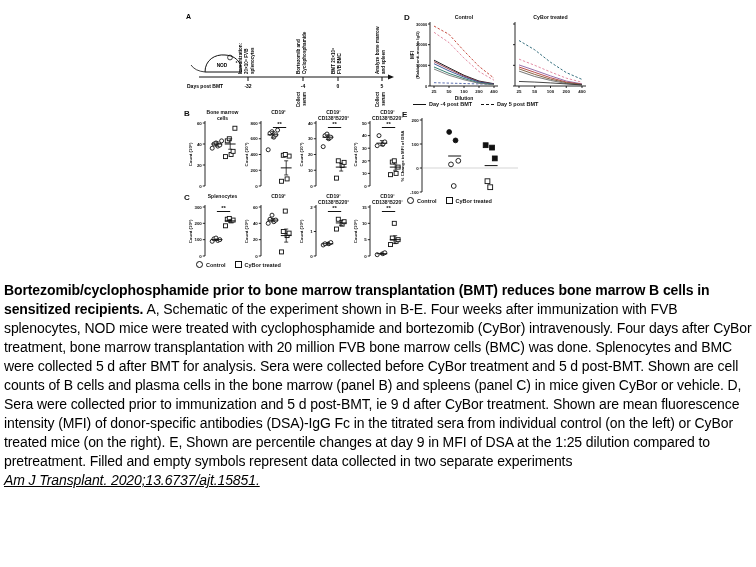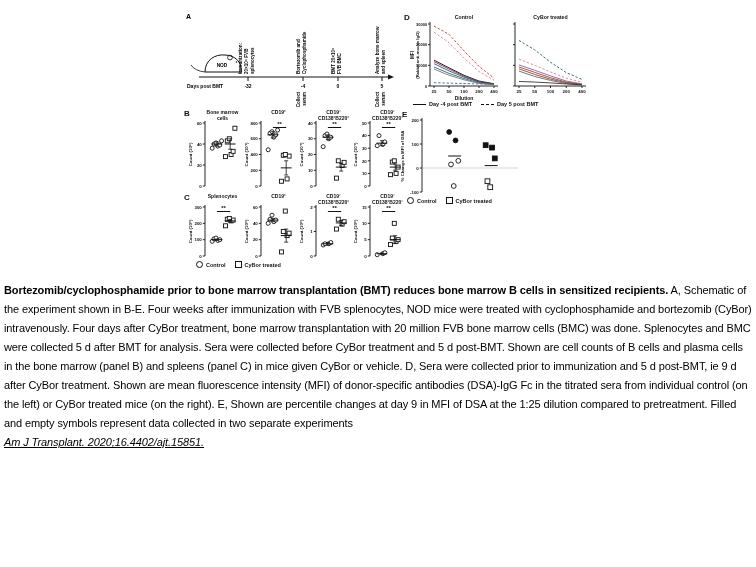--- a/index.html
+++ b/index.html
@@ -7,21 +7,21 @@
   .figure{position:absolute;left:0;top:0;width:756px;height:281px;background:#fff;}
   svg{position:absolute;overflow:visible;}
   svg text{font-family:"Liberation Sans",sans-serif;}
   .plabel{position:absolute;font:bold 8px "Liberation Sans",sans-serif;color:#111;}
   .leg{position:absolute;display:flex;align-items:center;gap:3px;font:bold 5.5px "Liberation Sans",sans-serif;color:#111;white-space:nowrap;}
   .mk{width:5px;height:5px;border:1px solid #111;display:inline-block;background:#fff;flex:none;}
   .circ{border-radius:50%;}
   .sw{width:13px;height:0;border-top:1.6px solid #111;display:inline-block;flex:none;}
   .dashed{border-top-style:dashed;}
   .lt{margin-right:6px;}
-  .caption{position:absolute;left:4px;top:281px;width:748px;font-size:11px;line-height:19px;letter-spacing:-0.1px;color:#000;}
+  .caption{position:absolute;left:4px;top:281px;width:748px;font-size:14px;line-height:19px;letter-spacing:-0.1px;color:#000;}
   .caption p{margin:0;}
   .cite{font-style:italic;text-decoration:underline;}
 </style>
 </head>
 <body>
 
 <div class="figure">
 
   <svg style="left:185px;top:8px;" width="212" height="106" viewBox="0 0 212 106">
     <text x="1" y="11" font-size="7" font-weight="bold">A</text>
@@ -439,14 +439,14 @@
   <div class="leg" style="left:407px;top:197px;">
     <span class="mk circ"></span>
     <span class="lt">Control</span>
     <span class="mk"></span>
     <span class="lt">CyBor treated</span>
   </div>
 </div>
 
 <div class="caption">
   <p><b>Bortezomib/cyclophosphamide prior to bone marrow transplantation (BMT) reduces bone marrow B cells in sensitized recipients.</b> <span>A, Schematic of the experiment shown in B-E. Four weeks after immunization with FVB splenocytes, NOD mice were treated with cyclophosphamide and bortezomib (CyBor) intravenously. Four days after CyBor treatment, bone marrow transplantation with 20 million FVB bone marrow cells (BMC) was done. Splenocytes and BMC were collected 5 d after BMT for analysis. Sera were collected before CyBor treatment and 5 d post-BMT. Shown are cell counts of B cells and plasma cells in the bone marrow (panel B) and spleens (panel C) in mice given CyBor or vehicle. D, Sera were collected prior to immunization and 5 d post-BMT, ie 9 d after CyBor treatment. Shown are mean fluorescence intensity (MFI) of donor-specific antibodies (DSA)-IgG Fc in the titrated sera from individual control (on the left) or CyBor treated mice (on the right). E, Shown are percentile changes at day 9 in MFI of DSA at the 1:25 dilution compared to pretreatment. Filled and empty symbols represent data collected in two separate experiments</span></p>
-  <p class="cite">Am J Transplant. 2020;16.4402/ajt.15851.</p>
+  <p class="cite">Am J Transplant. 2020;13.6737/ajt.15851.</p>
 </div>
 
 </body></html>

